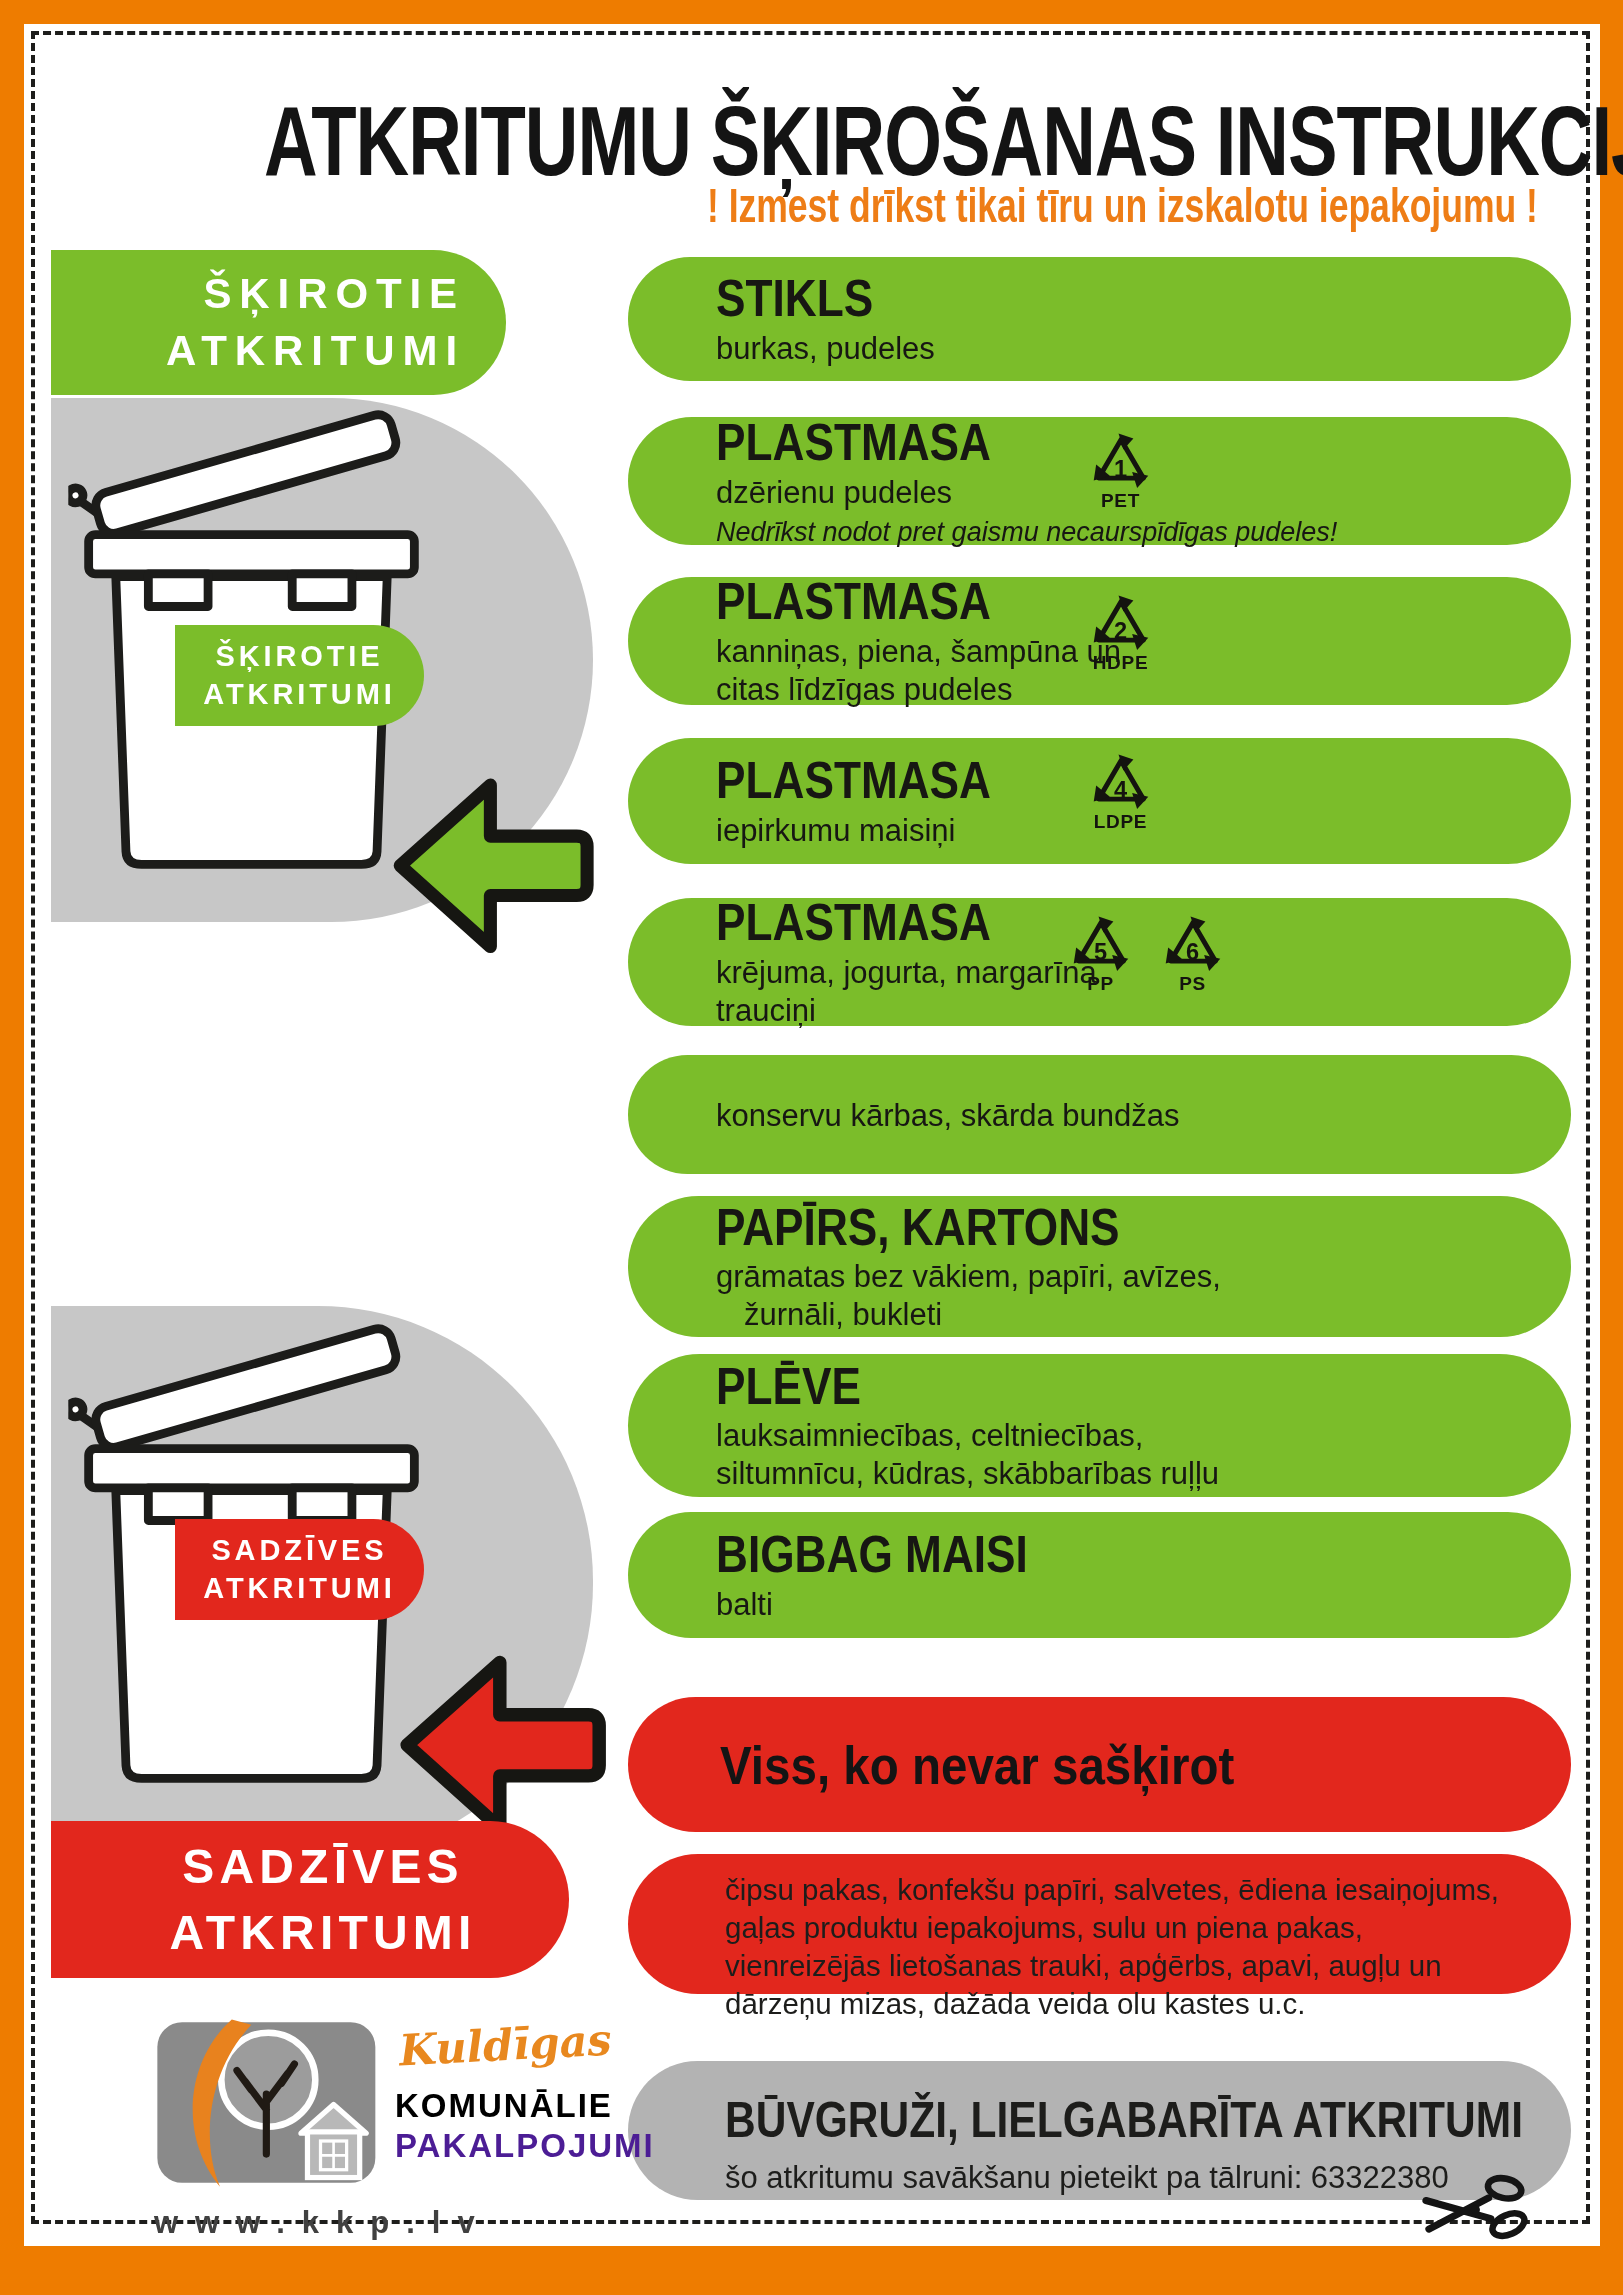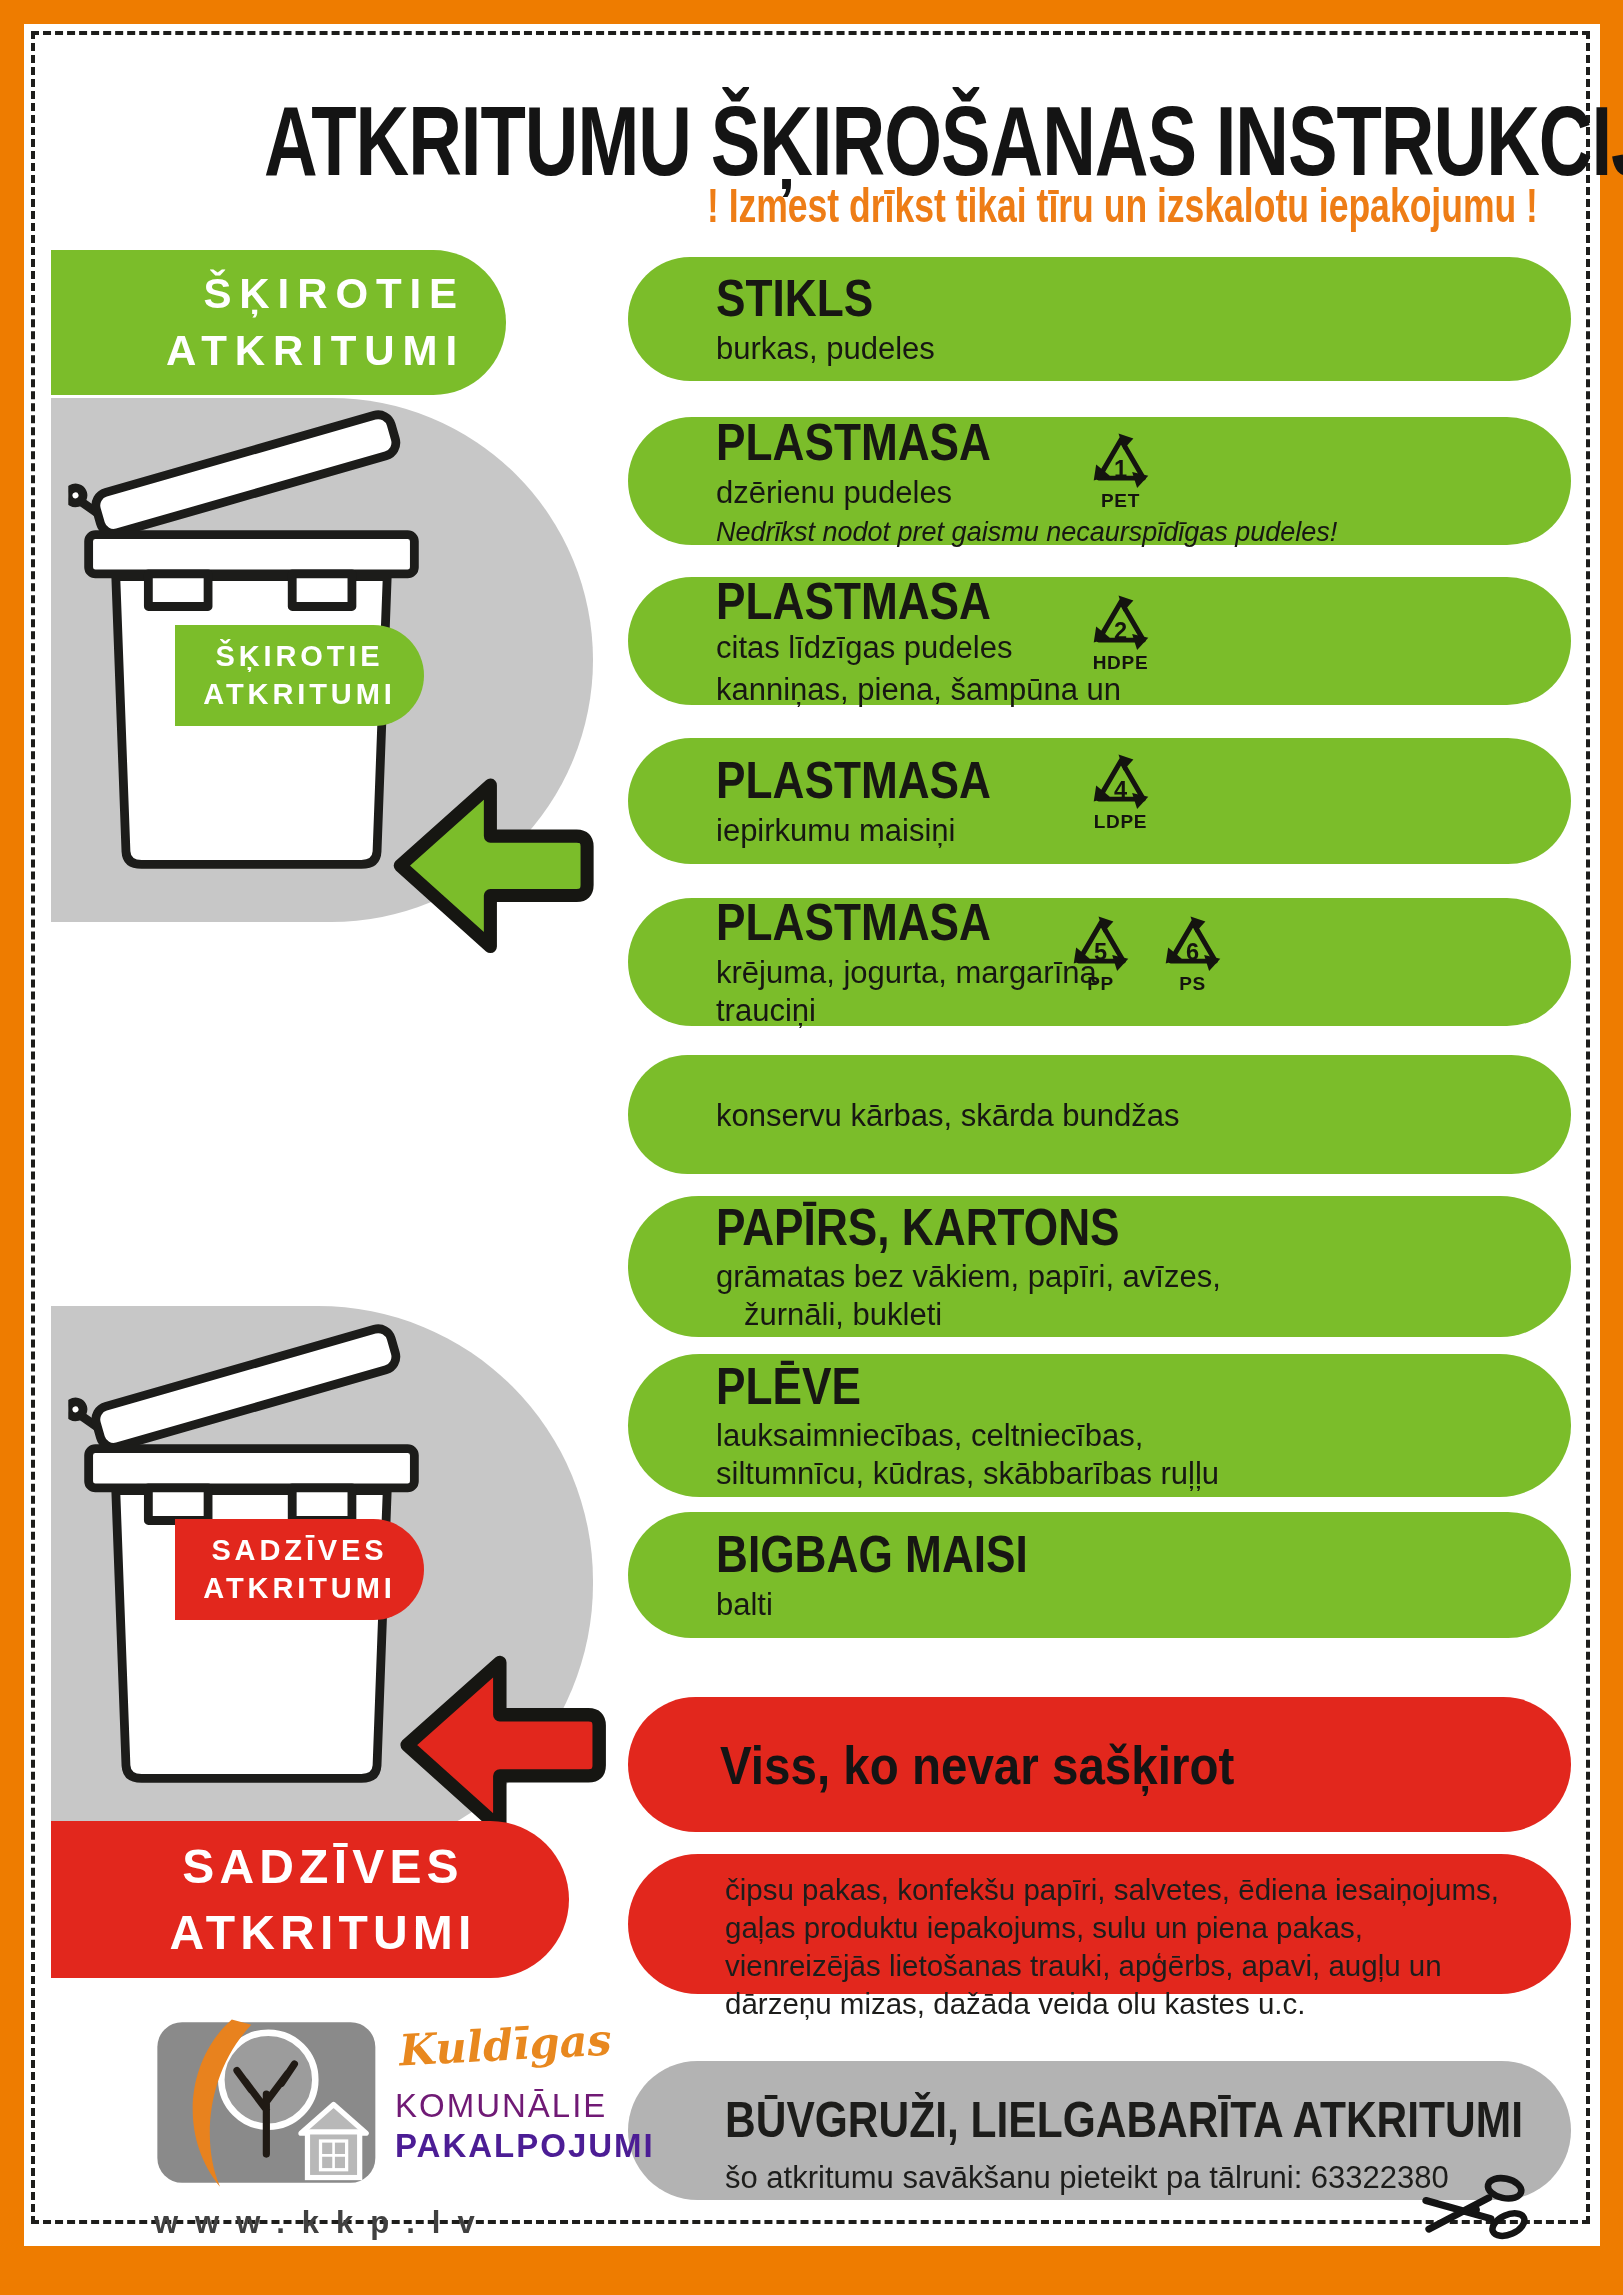--- a/index.html
+++ b/index.html
@@ -56,21 +56,21 @@
                  box-sizing:border-box;padding:17px 46px 0 97px;font-size:29.5px;line-height:38px;color:#1d1d1b;}
   .pill-gray{position:absolute;left:628px;top:2061px;width:943px;height:139px;background:#b3b3b3;border-radius:72px;
              box-sizing:border-box;padding:30px 39px 0 97px;color:#1d1d1b;}
   .pill-gray .pg-title{font-weight:bold;font-size:50px;}
   .pill-gray .pg-desc{font-size:31px;margin-top:10.5px;}
 
   
   .logo-mark{position:absolute;left:152px;top:2017px;width:230px;height:171px;}
   .logo-script{position:absolute;left:399px;top:2020px;font-family:"DejaVu Serif",serif;font-style:italic;
                font-weight:bold;font-size:43px;color:#e8881f;transform:rotate(-3deg);}
-  .logo-l1{position:absolute;left:395px;top:2087px;font-weight:normal;font-size:33px;letter-spacing:2px;color:#701a75;text-align:center;}
+  .logo-l1{position:absolute;left:395px;top:2087px;font-weight:bold;font-size:33px;letter-spacing:2px;color:#000000;text-align:center;}
   .logo-l2{position:absolute;left:395px;top:2127px;font-weight:bold;font-size:33px;letter-spacing:2px;color:#4c1d95;}
   .website{position:absolute;left:154px;top:2205px;font-weight:bold;font-size:31px;letter-spacing:17px;color:#404040;}
   .scissors{position:absolute;left:1419px;top:2173px;width:118px;height:73px;transform:rotate(-6deg);}
   .defs-hidden{position:absolute;width:0;height:0;}
 </style>
 </head>
 <body>
 
 <div class="page">
   <div class="inner"></div>
@@ -162,22 +162,22 @@
         </svg>
       <div class="code-num">1</div>
       <div class="code-label">PET</div>
     </div>
 
   </div>
 
   <div class="row" style="top:577px;height:128px;">
     <div class="row-text">
         <div class="row-title"><span class="sxl">PLASTMASA</span></div>
+      <div class="row-desc">kanniņas, piena, šampūna un</div>
       <div class="row-desc" style="margin-top:0;">citas līdzīgas pudeles</div>
-      <div class="row-desc">kanniņas, piena, šampūna un</div>
       </div>
     <div class="code" style="left:452px;top:15.7px;">
       <svg viewBox="0 0 100 100">
           <use href="#rec"></use>
         </svg>
       <div class="code-num">2</div>
       <div class="code-label">HDPE</div>
     </div>
 
   </div>

